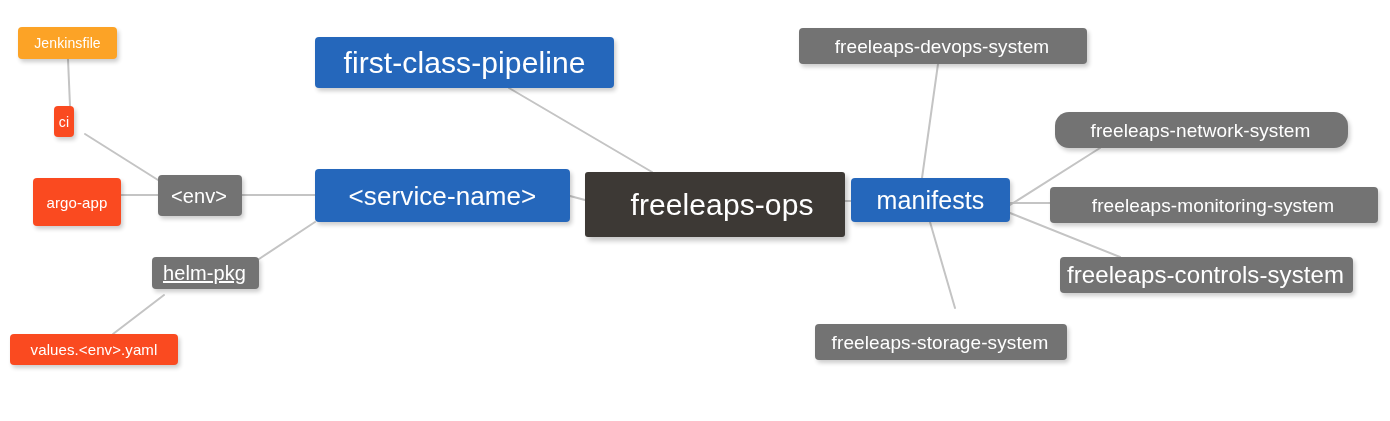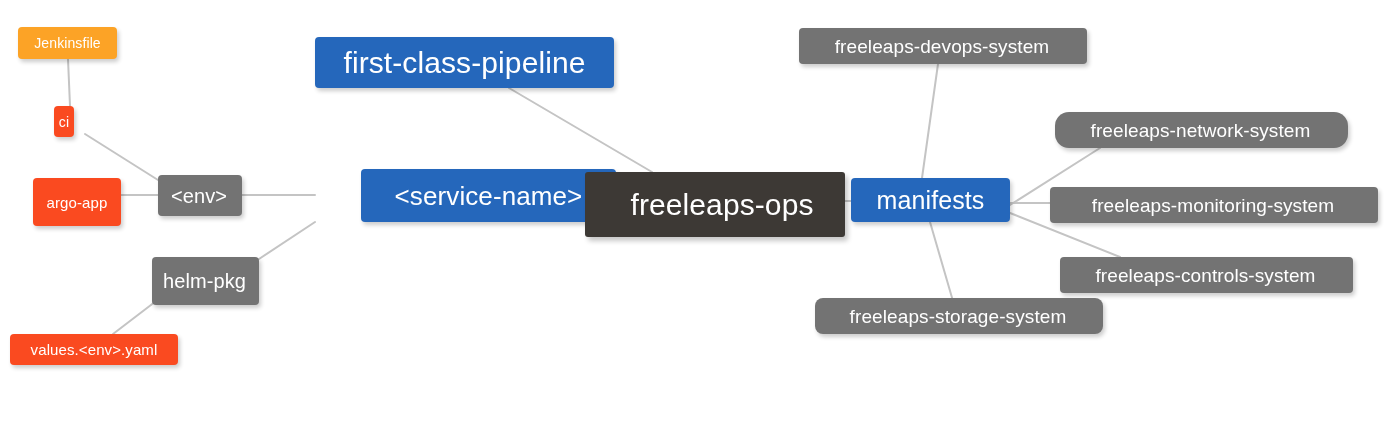--- a/index.html
+++ b/index.html
@@ -78,47 +78,47 @@
       </div>
       <div class="node red" style="left: 54px; top: 106px; width: 17px; height: 31px; font-size: 14px;">
         <span>ci</span>
       </div>
       <div class="node red" style="left: 33px; top: 178px; width: 88px; height: 48px; font-size: 15px;">
         <span>argo-app</span>
       </div>
       <div class="node green" style="left: 158px; top: 175px; width: 84px; height: 41px; font-size: 20px;">
         <span>&lt;env&gt;</span>
       </div>
-      <div class="node blue" style="left: 315px; top: 169px; width: 255px; height: 53px; font-size: 26px; margin-left: 46px;">
+      <div class="node blue" style="left: 315px; top: 169px; width: 255px; height: 53px; font-size: 26px;">
         <span>&lt;service-name&gt;</span>
       </div>
       <div class="node blue" style="left: 315px; top: 37px; width: 299px; height: 51px; font-size: 30px;">
         <span>first-class-pipeline</span>
       </div>
-      <div class="node green" style="left: 152px; top: 257px; width: 107px; height: 48px; font-size: 20px;">
+      <div class="node green" style="left: 152px; top: 257px; width: 107px; height: 32px; font-size: 20px; text-decoration: underline;">
         <span>helm-pkg</span>
       </div>
       <div class="node red" style="left: 10px; top: 334px; width: 168px; height: 31px; font-size: 15px;">
         <span>values.&lt;env&gt;.yaml</span>
       </div>
       <div class="node root" style="left: 585px; top: 172px; width: 260px; height: 65px; font-size: 30px;">
         <span>freeleaps-ops</span>
       </div>
       <div class="node blue" style="left: 851px; top: 178px; width: 159px; height: 44px; font-size: 25px;">
         <span>manifests</span>
       </div>
       <div class="node green" style="left: 799px; top: 28px; width: 288px; height: 36px; font-size: 19px;">
         <span>freeleaps-devops-system</span>
       </div>
       <div class="node green" style="left: 1055px; top: 112px; width: 293px; height: 36px; font-size: 19px; border-radius: 14px;">
         <span>freeleaps-network-system</span>
       </div>
       <div class="node green" style="left: 1050px; top: 187px; width: 328px; height: 36px; font-size: 19px;">
         <span>freeleaps-monitoring-system</span>
       </div>
-      <div class="node green" style="left: 1060px; top: 257px; width: 293px; height: 36px; font-size: 19px;">
+      <div class="node green" style="left: 1060px; top: 257px; width: 293px; height: 36px; font-size: 24px;">
         <span>freeleaps-controls-system</span>
       </div>
-      <div class="node green" style="left: 815px; top: 298px; width: 288px; height: 36px; font-size: 19px; border-radius: 8px;">
+      <div class="node green" style="left: 815px; top: 324px; width: 252px; height: 36px; font-size: 19px;">
         <span>freeleaps-storage-system</span>
       </div>
     </div>
 </div>
 
 </body></html>

